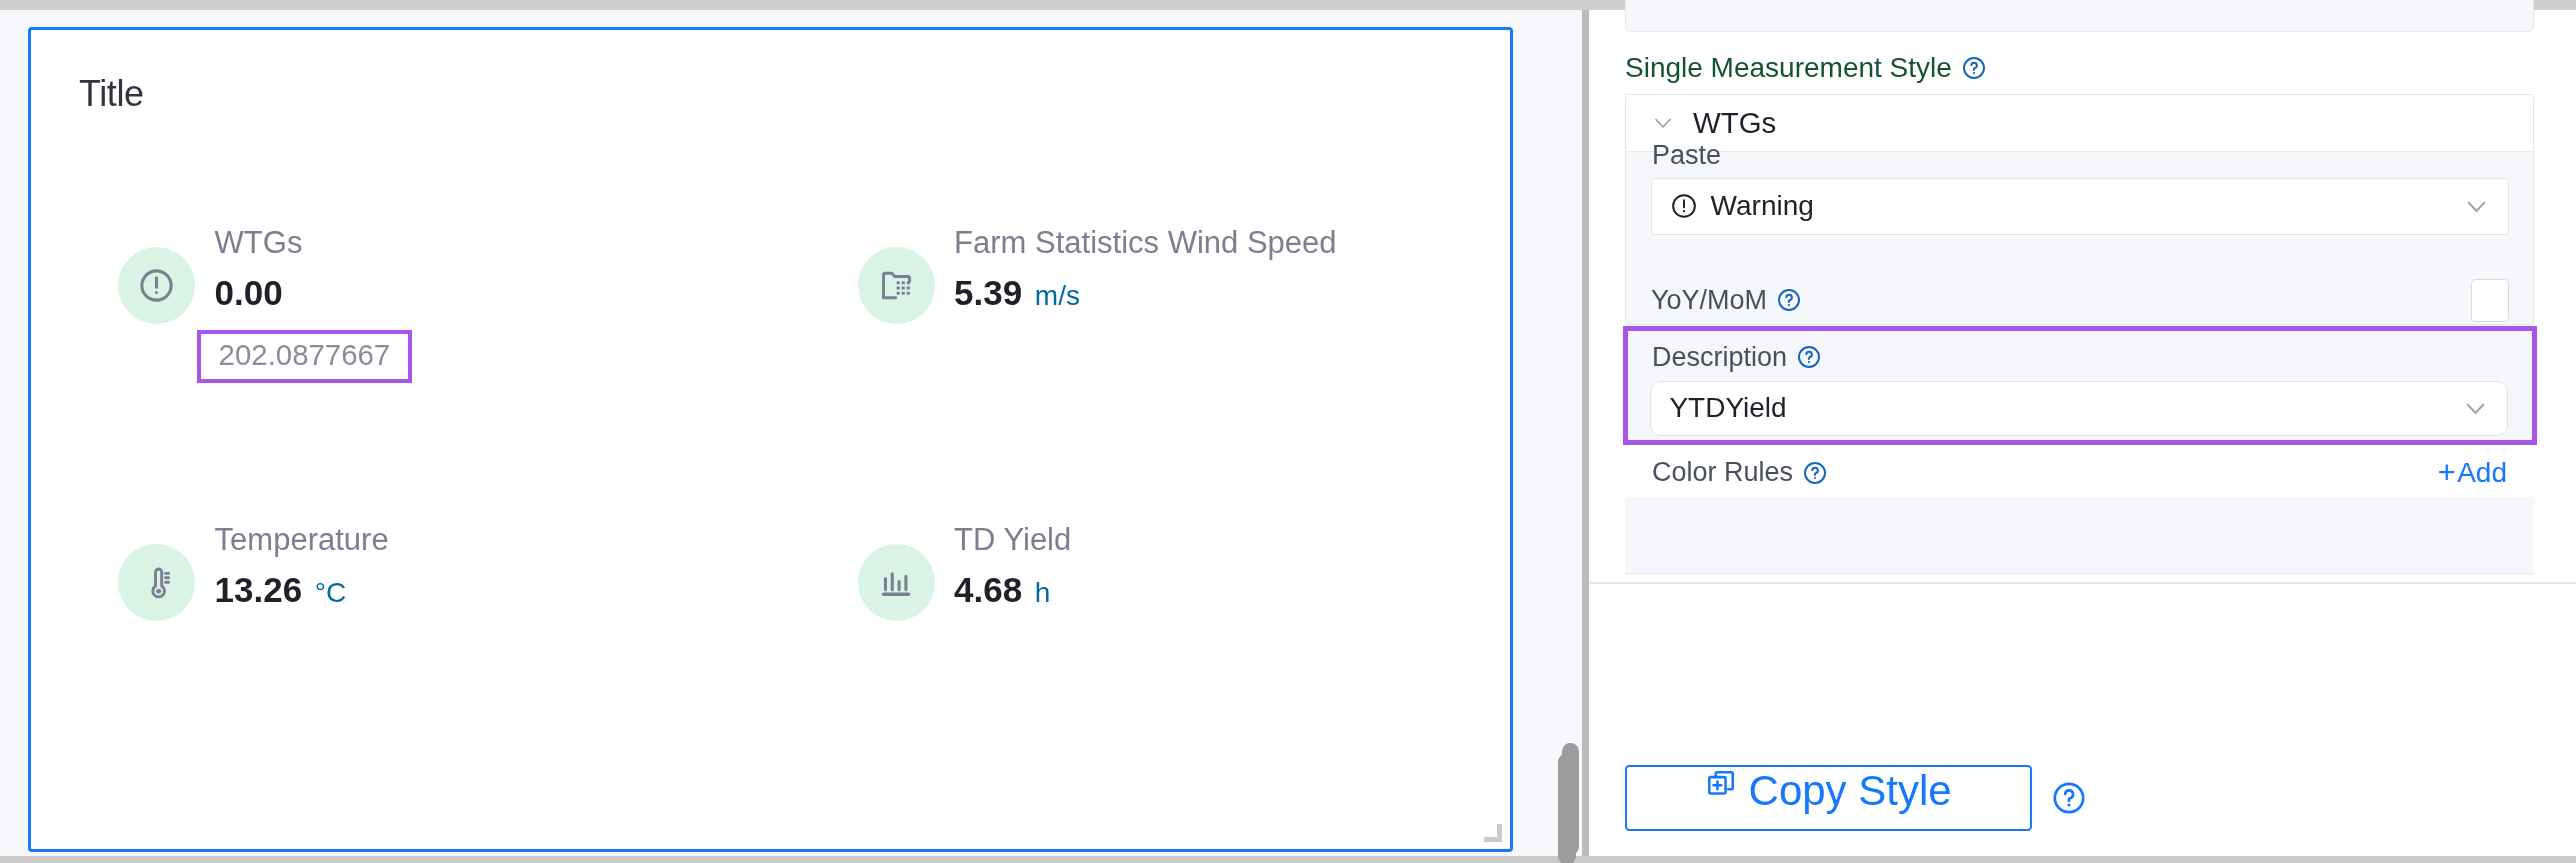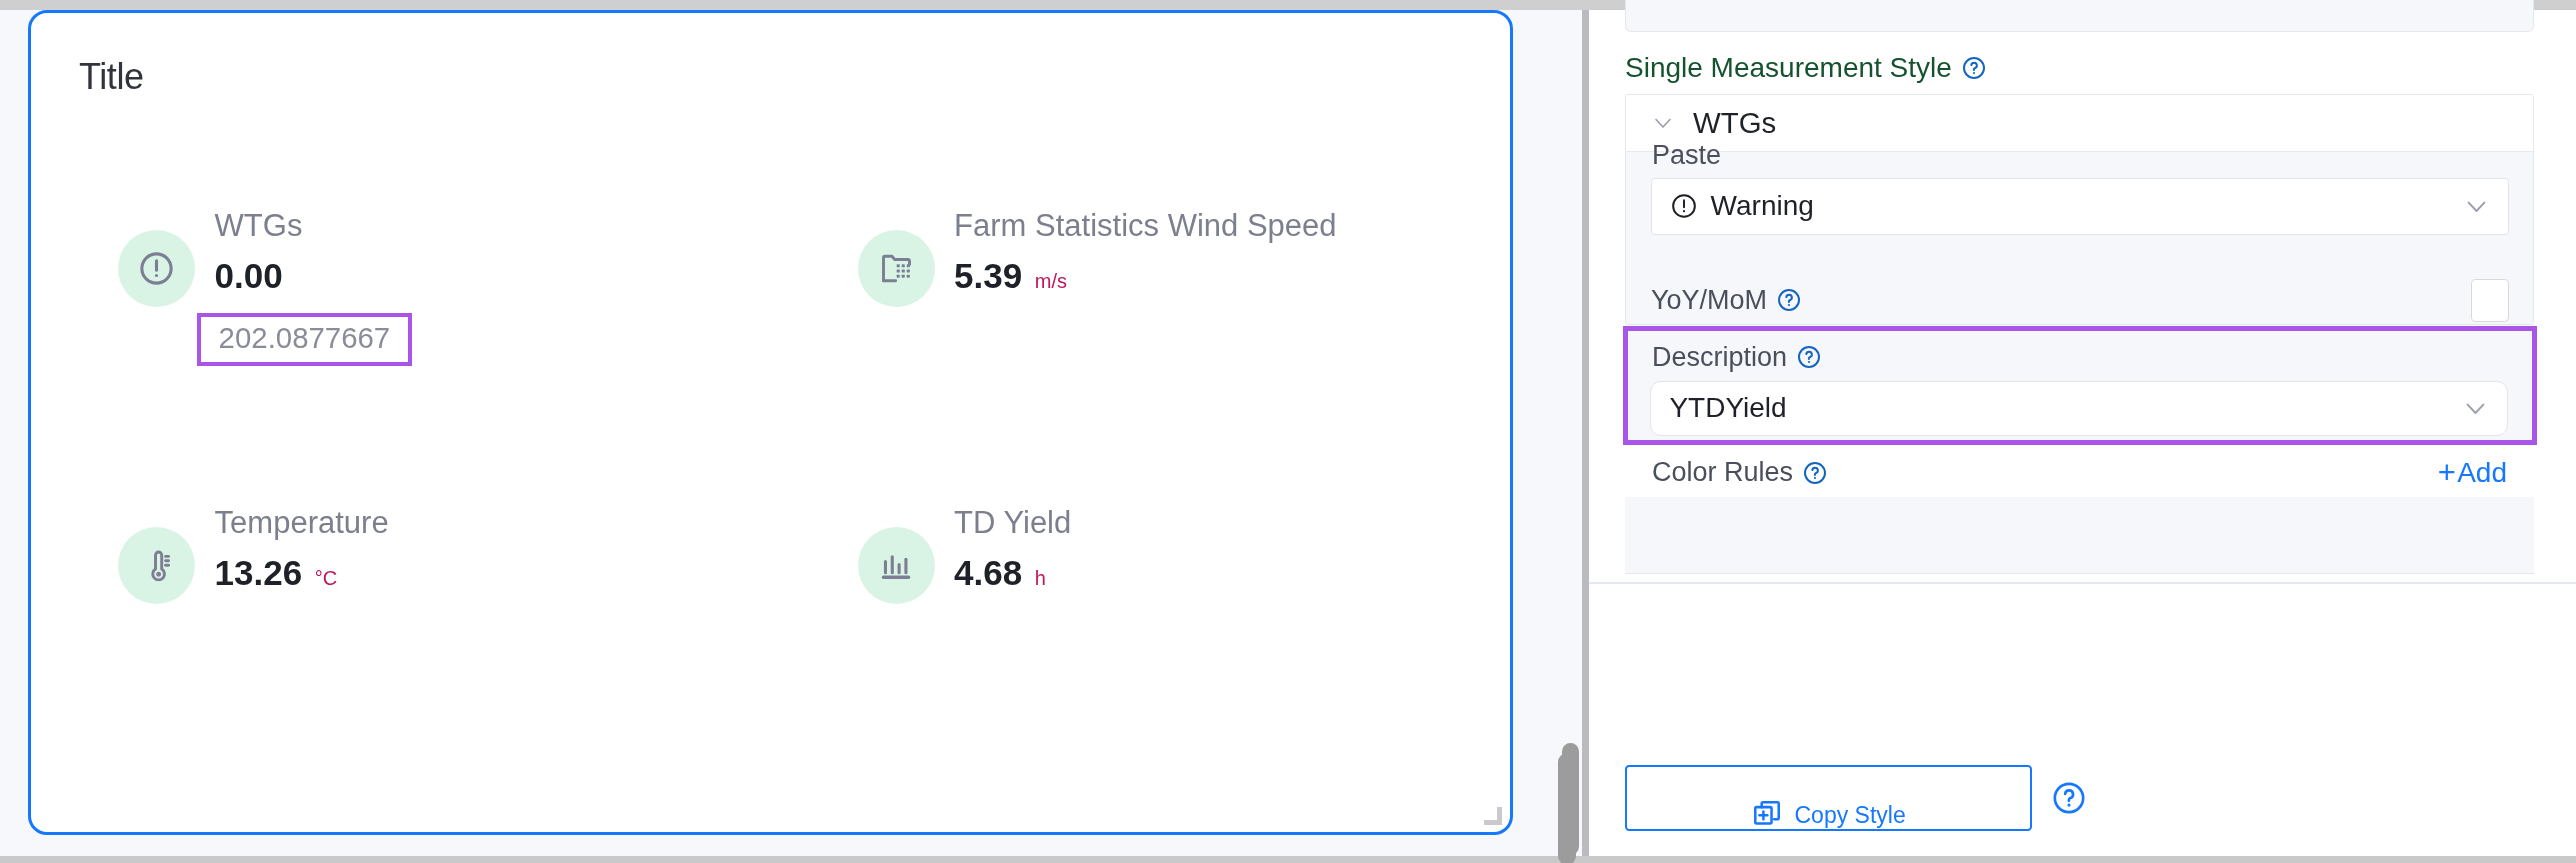--- a/index.html
+++ b/index.html
@@ -23,24 +23,24 @@
     position:absolute; left:1582px; top:9.8px; width:7px; height:846px;
     background:#b9bbc0;
   }
   .settings-pane {
     position:absolute; left:1589px; top:9.8px; width:987px; height:846px;
     background:#ffffff;
   }
 
   
   .widget-card {
-    position:absolute; left:28px; top:0px; width:1485px; height:825px;
+    position:absolute; left:28px; top:17px; width:1485px; height:825px;
     background:#ffffff;
     border:3.5px solid #1677ff;
-    border-radius:19px;
+    border-radius:4px;
   }
   .widget-title {
     position:absolute; left:48px; top:43px;
     font-size:36px; color:#31343c; letter-spacing:-0.4px;
   }
 
   .metric-grid {
     position:absolute; left:0; top:193px; width:100%;
   }
   .metric-row { display:flex; }
@@ -56,21 +56,21 @@
     flex:0 0 77px;
     margin-top:24px;
   }
   .metric-icon svg { width:39px; height:39px; display:block; }
   .metric-body { margin-left:19.6px; padding-top:1.4px; }
   .metric-label {
     font-size:31px; color:#7b7f8e; line-height:1.25; white-space:nowrap;
   }
   .metric-valrow { display:flex; align-items:baseline; margin-top:9.8px; }
   .metric-value { font-size:35px; font-weight:bold; color:#1f2128; }
-  .metric-unit { font-size:20px; color:#be185d; margin-left:12.6px; }
+  .metric-unit { font-size:28px; color:#0369a1; margin-left:12.6px; }
   .metric-sub {
     font-size:29.4px; color:#8a8d99; margin-top:11.2px; white-space:nowrap;
   }
   .metric-sub.hl {
     display:inline-block;
     border:4.9px solid #a855e8;
     padding:4.2px 18px 7px 18px;
     margin-top:17px; margin-left:-18px;
     color:#8a8d99;
   }
@@ -186,22 +186,22 @@
   .panel-sep {
     position:absolute; left:0; top:572px; width:987px; height:2.1px; background:#e4e7ed;
   }
 
   .footer-bar {
     position:absolute; left:0; bottom:15.4px; width:987px; height:84px;
     display:flex; align-items:center; padding-left:36px;
   }
   .btn {
     height:66px; border-radius:4.2px; background:#ffffff;
-    display:flex; align-items:flex-end; justify-content:center;
-    font-size:23px; cursor:pointer;
+    display:flex; align-items:flex-start; justify-content:center;
+    font-size:42px; cursor:pointer;
   }
   .btn .bicon { width:32px; height:32px; margin-right:11.2px; flex:0 0 32px; }
   .btn .bicon svg { width:32px; height:32px; display:block; }
   .btn-copy { width:407px; border:2.1px solid #1677ff; color:#1677ff; }
   .btn-paste { width:407px; border:2.1px solid #bfdbff; color:#a8ccfb; margin-left:19.6px; }
   .footer-help { margin-left:19.6px; width:34px; height:34px; }
   .footer-help svg { width:34px; height:34px; display:block; }
 
   .settings-scrollbar {
     position:absolute; left:-27px; top:733px; width:17px; height:112px;

